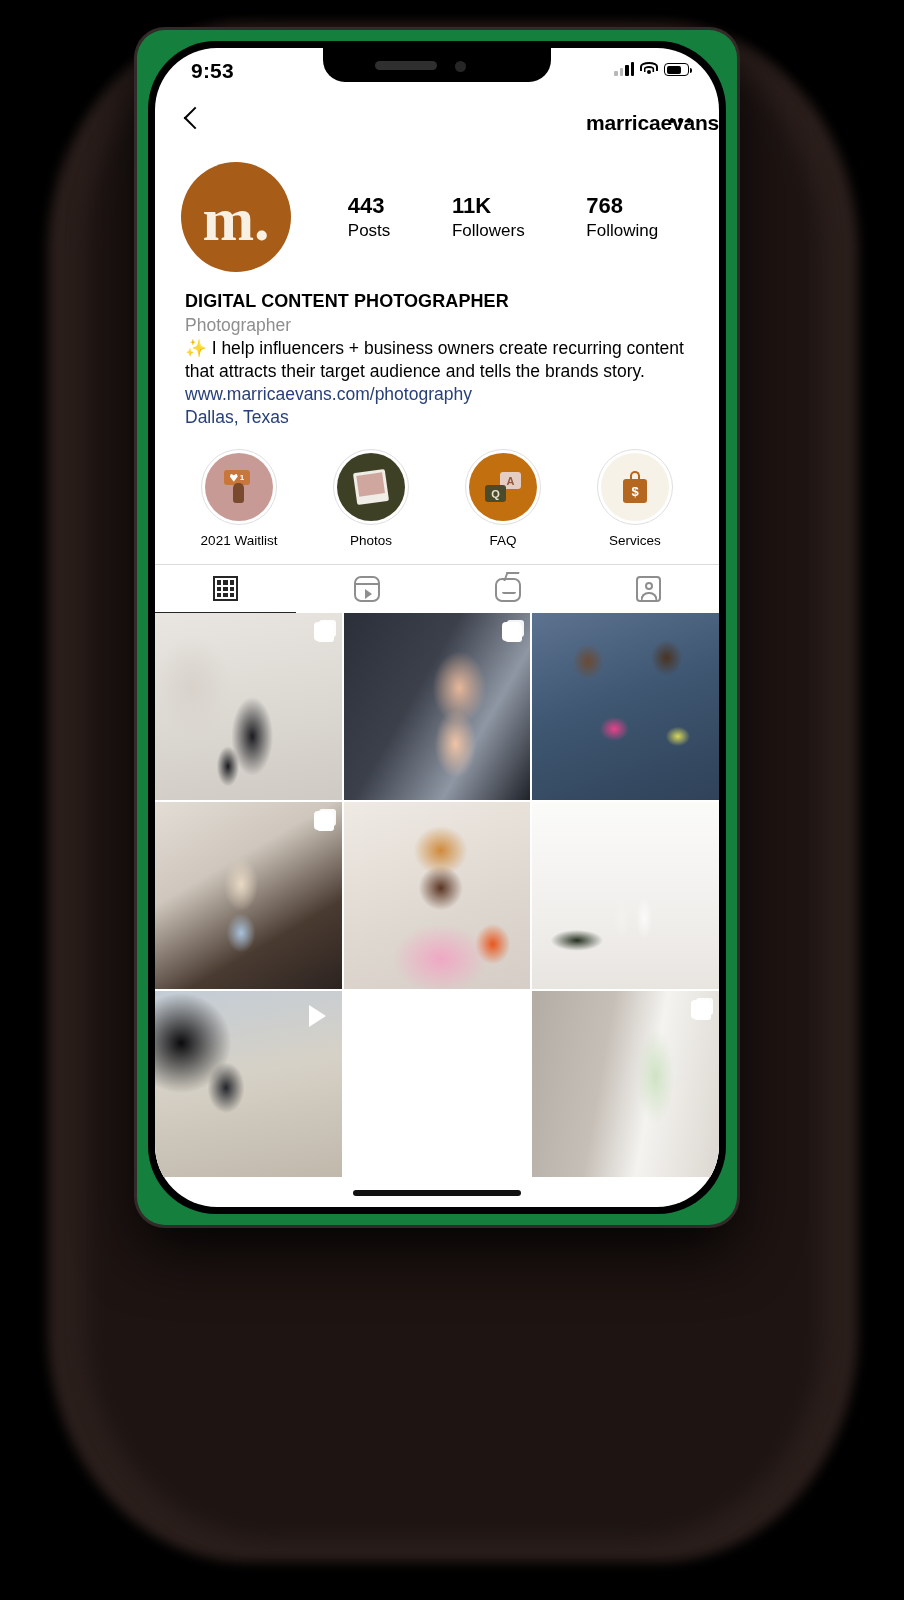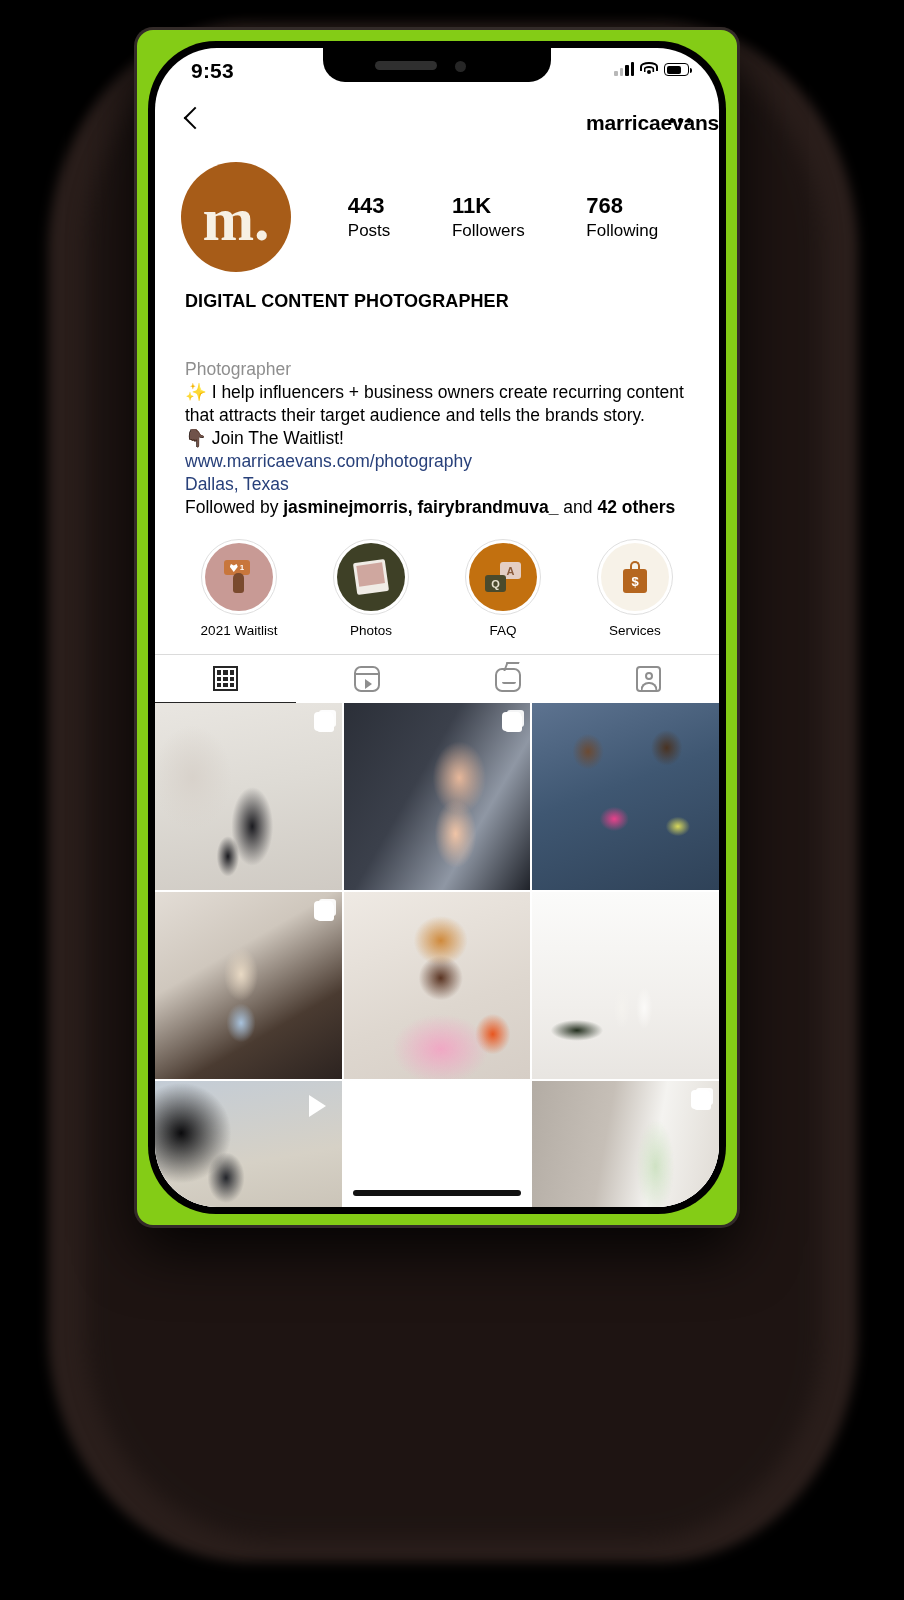--- a/index.html
+++ b/index.html
@@ -12,21 +12,21 @@
     background:#2a1e1b; border-radius:200px/230px; filter:blur(6px);
   }
   .backdrop2{
     position:absolute; left:86px; top:40px; width:736px; height:1500px;
     background:#1d1412; border-radius:190px/210px; filter:blur(10px); opacity:.9;
   }
 
   
   .device{
     position:absolute; left:137px; top:30px; width:600px; height:1195px;
-    background:#84cc16; border-radius:16px;
+    background:#15803d; border-radius:28px;
     box-shadow:0 0 0 3px #332b29, 0 26px 60px rgba(0,0,0,.85);
   }
   .device-inner{
     position:absolute; left:11px; top:11px; right:11px; bottom:11px;
     background:#000; border-radius:68px; overflow:hidden;
   }
   .screen{
     position:absolute; left:7px; top:7px; right:7px; bottom:7px;
     background:#fff; border-radius:62px; overflow:hidden;
   }
@@ -87,21 +87,21 @@
     font-weight:700; color:#f7f0e3; line-height:.8; margin-top:6px; }
   .stats{ flex:1; display:flex; justify-content:space-around;
     padding:0 4px 0 26px; }
   .stat{ text-align:left; }
   .stat b{ display:block; font-size:22px; font-weight:700; color:#000; }
   .stat span{ display:block; font-size:17px; color:#000; margin-top:2px; }
 
   
   .bio{ padding:18px 26px 0 30px; font-size:17.5px; line-height:1.32; color:#000; }
   .bio .name{ font-weight:700; font-size:18px; letter-spacing:.1px; }
-  .bio .cat{ color:#8e8e8e;margin-top:44px; }
+  .bio .cat{ color:#8e8e8e; }
   .bio .link{ color:#28407a; }
   .bio .loc{ color:#28407a; }
   .bio .fb b{ font-weight:700; }
 
   
   .btnrow{ display:flex; gap:8px; padding:18px 26px 0 26px; }
   .btn{ height:40px; border:1px solid #dbdbdb; border-radius:8px;
     display:flex; align-items:center; justify-content:center;
     font-size:17px; font-weight:700; color:#000; background:#fff; }
   .btn.follow{ background:#0095f6; border-color:#0095f6; color:#fff; flex:1.06; }
@@ -263,24 +263,22 @@
           <b>768</b>
           <span>Following</span>
         </div>
       </div>
     </div>
 
     <div class="bio">
       <div class="name">DIGITAL CONTENT PHOTOGRAPHER</div>
       <div class="cat">Photographer</div>
       <div>✨ I help influencers + business owners create recurring content that attracts their target audience and tells the brands story.</div>
-      <div>👇🏿 Join The Waitlist!</div>
       <div class="link">www.marricaevans.com/photography</div>
       <div class="loc">Dallas, Texas</div>
-      <div class="fb"><span>Followed by </span><b>jasminejmorris, fairybrandmuva_</b><span> and </span><b>42 others</b></div>
     </div>
 
 
     <div class="hl-row">
       <div class="hl">
         <div class="hl-ring">
               <div class="hl-fill" style="background:#c89a95">
           <div class="g-like">
             <div class="bub">
                     <i class="heart"></i>

